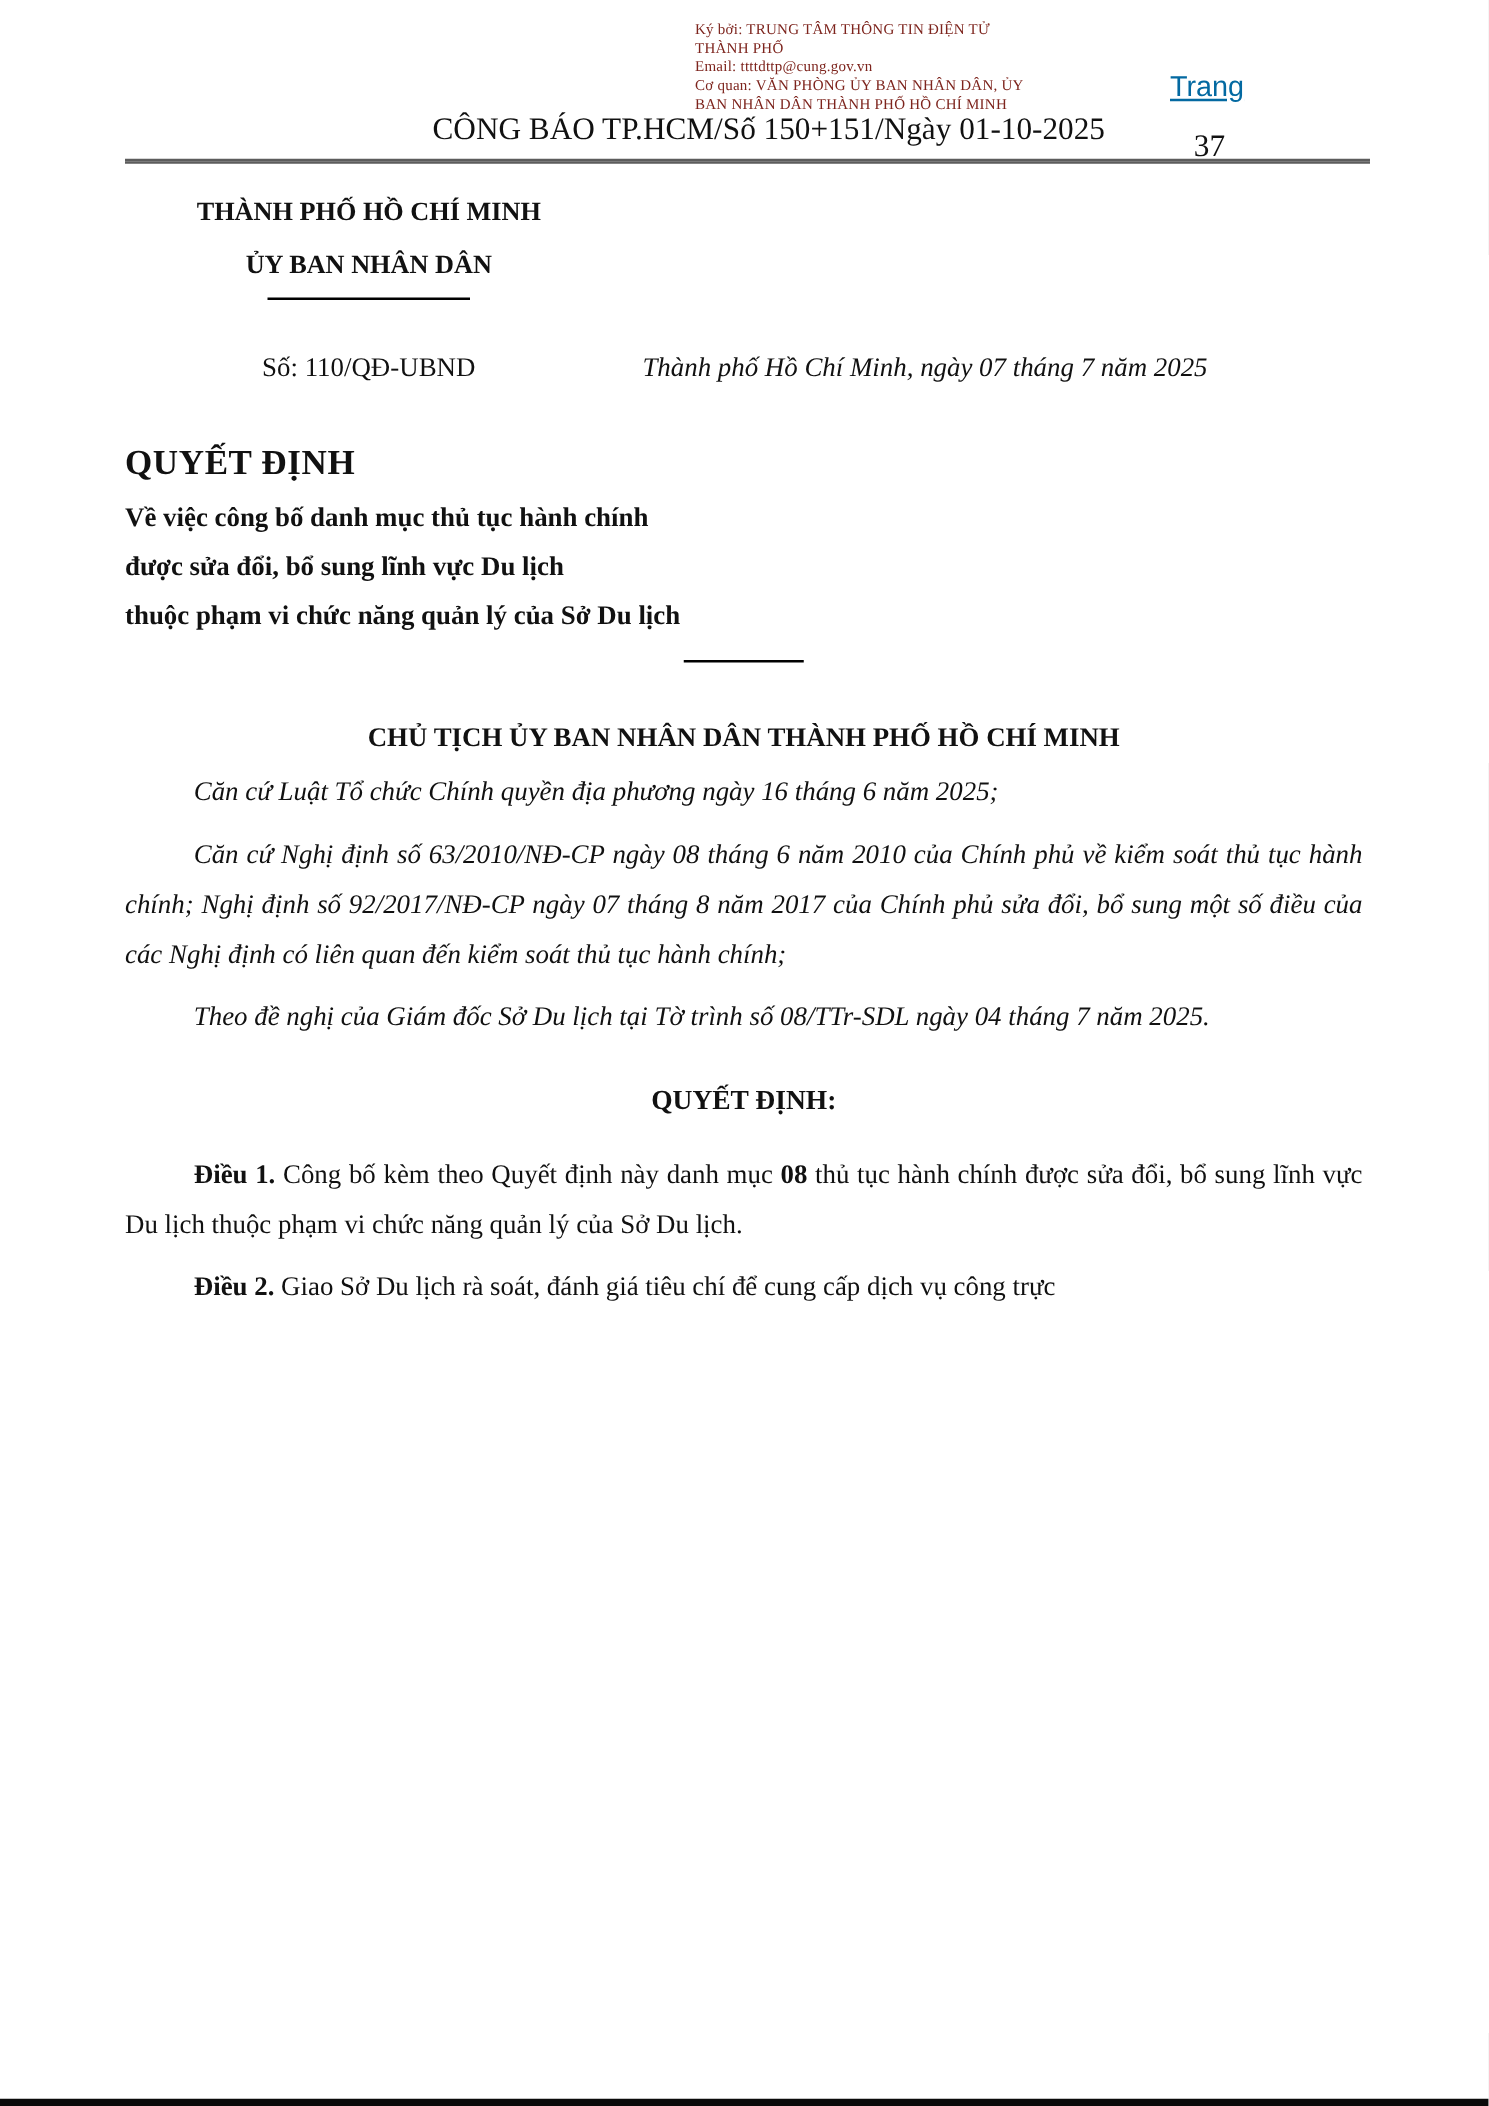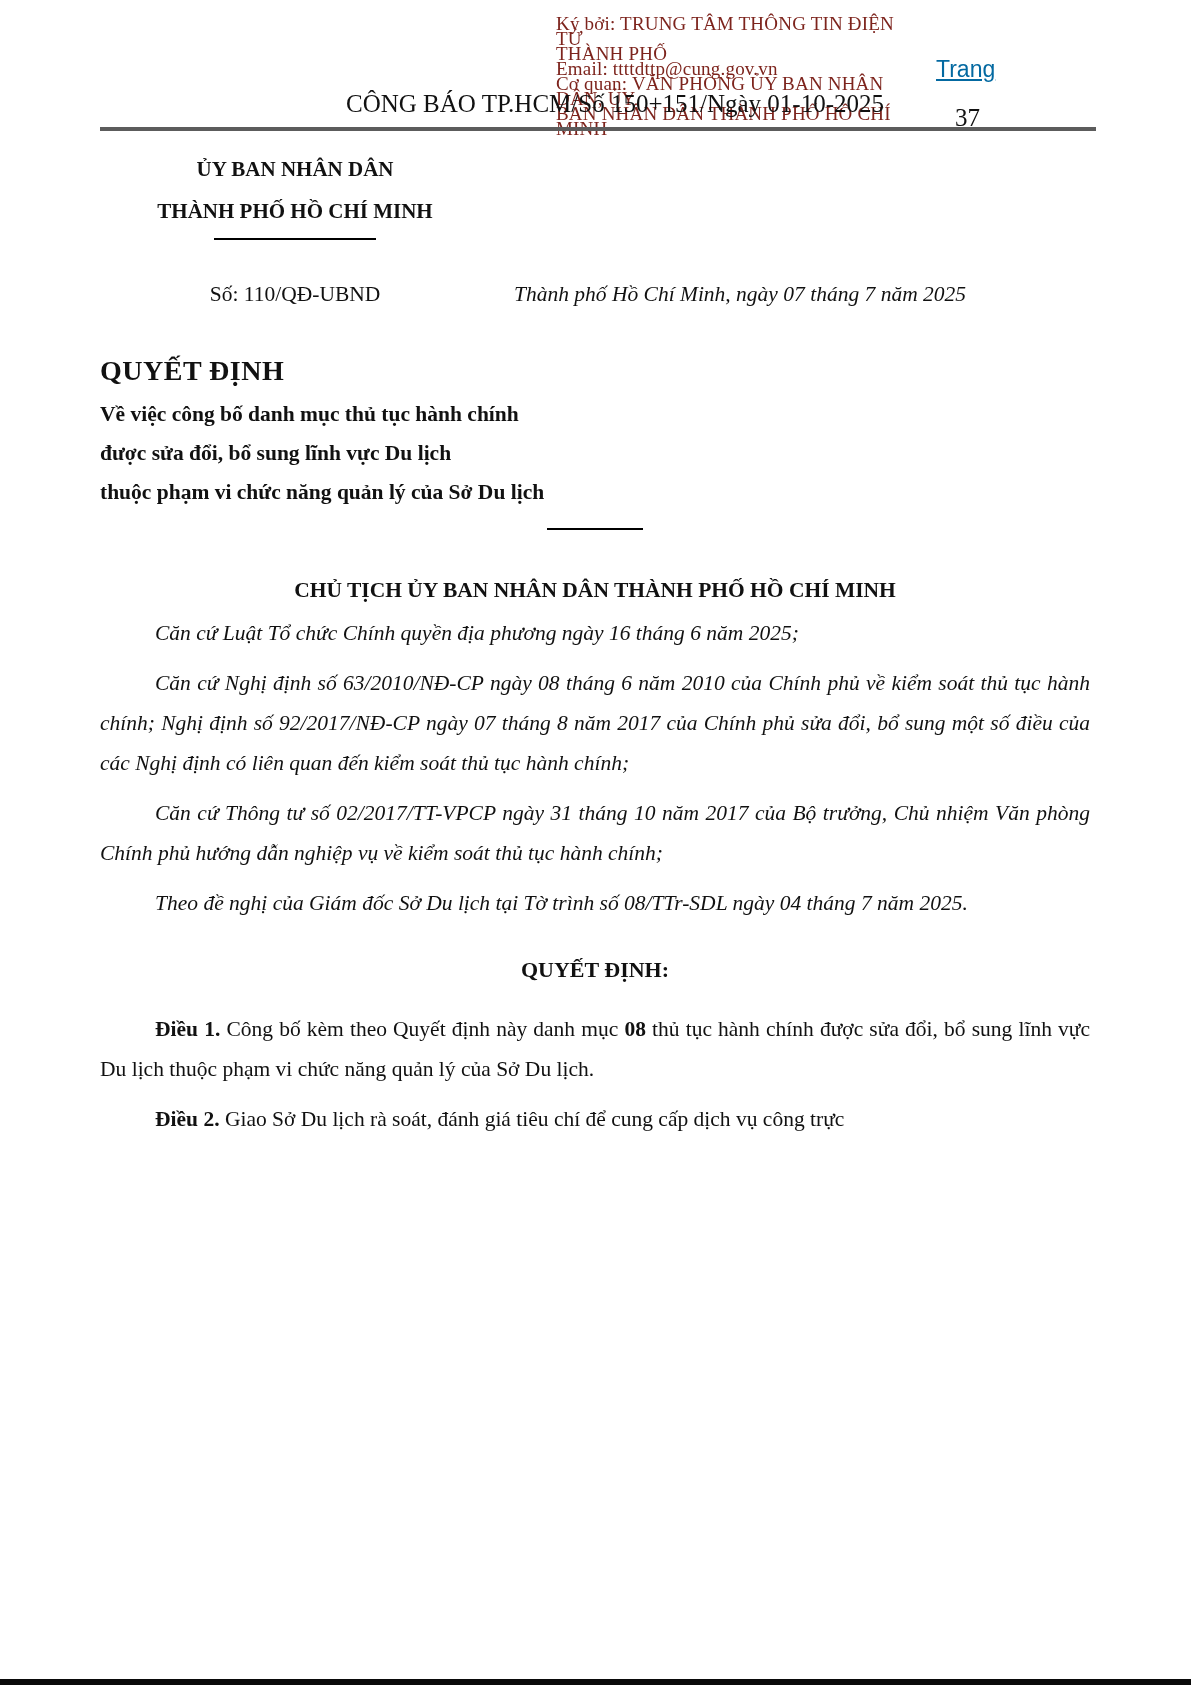--- a/index.html
+++ b/index.html
@@ -12,21 +12,21 @@
     background: #ffffff;
     overflow: hidden;
     font-family: "Liberation Serif", "DejaVu Serif", serif;
     color: #111;
   }
   
   .sig-block {
     position: absolute;
     left: 556px; top: 16px;
     width: 340px;
-    font-size: 19px;
+    font-size: 12px;
     line-height: 15px;
     color: #7d241d;
     letter-spacing: 0.2px;
   }
   
   .trang {
     position: absolute;
     left: 936px; top: 56px;
     font-family: "Liberation Sans", "DejaVu Sans", sans-serif;
     font-size: 23px;
@@ -128,22 +128,22 @@
 
   <div class="trang">Trang</div>
   <div class="masthead">CÔNG BÁO TP.HCM/Số 150+151/Ngày 01-10-2025</div>
   <div class="page-number">37</div>
   <div class="head-rule"></div>
 
   <div class="content">
 
     <div class="org-block">
       <div class="org-left">
+        <div class="org-line">THÀNH PHỐ HỒ CHÍ MINH</div>
         <div class="org-line">ỦY BAN NHÂN DÂN</div>
-        <div class="org-line">THÀNH PHỐ HỒ CHÍ MINH</div>
         <div class="u-bar u-bar-left"></div>
       </div>
     </div>
 
     <div class="meta-row">
       <div class="meta-number">Số: 110/QĐ-UBND</div>
       <div class="meta-place">Thành phố Hồ Chí Minh, ngày 07 tháng 7 năm 2025</div>
     </div>
 
     <div class="title-block">
@@ -151,21 +151,20 @@
       <div class="title-sub title-sub-first">Về việc công bố danh mục thủ tục hành chính</div>
       <div class="title-sub">được sửa đổi, bổ sung lĩnh vực Du lịch</div>
       <div class="title-sub">thuộc phạm vi chức năng quản lý của Sở Du lịch</div>
       <div class="title-divider"></div>
     </div>
 
     <div class="issuer">CHỦ TỊCH ỦY BAN NHÂN DÂN THÀNH PHỐ HỒ CHÍ MINH</div>
 
     <p class="para italic preamble-start">Căn cứ Luật Tổ chức Chính quyền địa phương ngày 16 tháng 6 năm 2025;</p>
     <p class="para italic">Căn cứ Nghị định số 63/2010/NĐ-CP ngày 08 tháng 6 năm 2010 của Chính phủ về kiểm soát thủ tục hành chính; Nghị định số 92/2017/NĐ-CP ngày 07 tháng 8 năm 2017 của Chính phủ sửa đổi, bổ sung một số điều của các Nghị định có liên quan đến kiểm soát thủ tục hành chính;</p>
-    <p class="para italic">Căn cứ Thông tư số 02/2017/TT-VPCP ngày 31 tháng 10 năm 2017 của Bộ trưởng, Chủ nhiệm Văn phòng Chính phủ hướng dẫn nghiệp vụ về kiểm soát thủ tục hành chính;</p>
     <p class="para italic">Theo đề nghị của Giám đốc Sở Du lịch tại Tờ trình số 08/TTr-SDL ngày 04 tháng 7 năm 2025.</p>
 
     <div class="decision-heading">QUYẾT ĐỊNH:</div>
 
     <p class="para articles-start"><span class="bold">Điều 1.</span><span> Công bố kèm theo Quyết định này danh mục </span><span class="bold">08</span><span> thủ tục hành chính được sửa đổi, bổ sung lĩnh vực Du lịch thuộc phạm vi chức năng quản lý của Sở Du lịch.</span></p>
 
 
     <p class="para"><span class="bold">Điều 2.</span><span> Giao Sở Du lịch rà soát, đánh giá tiêu chí để cung cấp dịch vụ công trực</span></p>
 
   </div>

